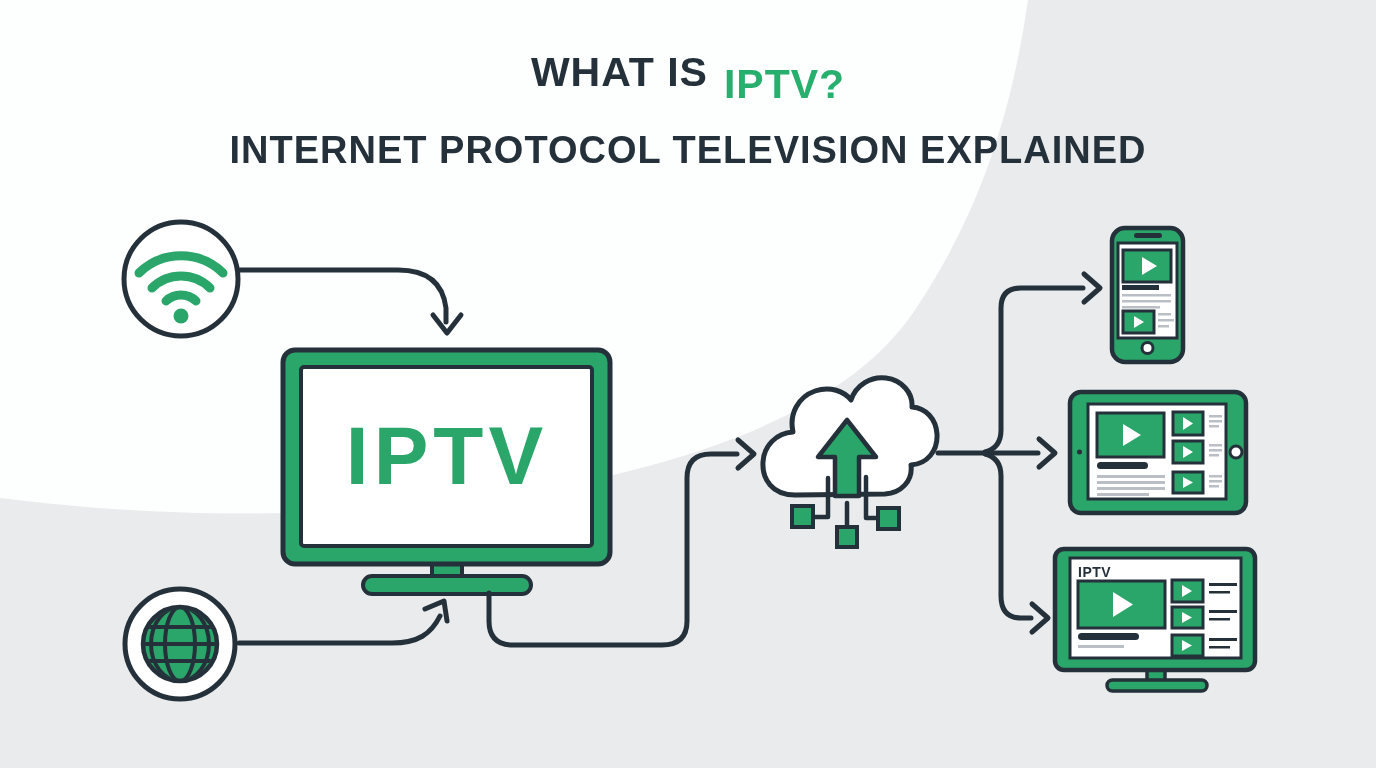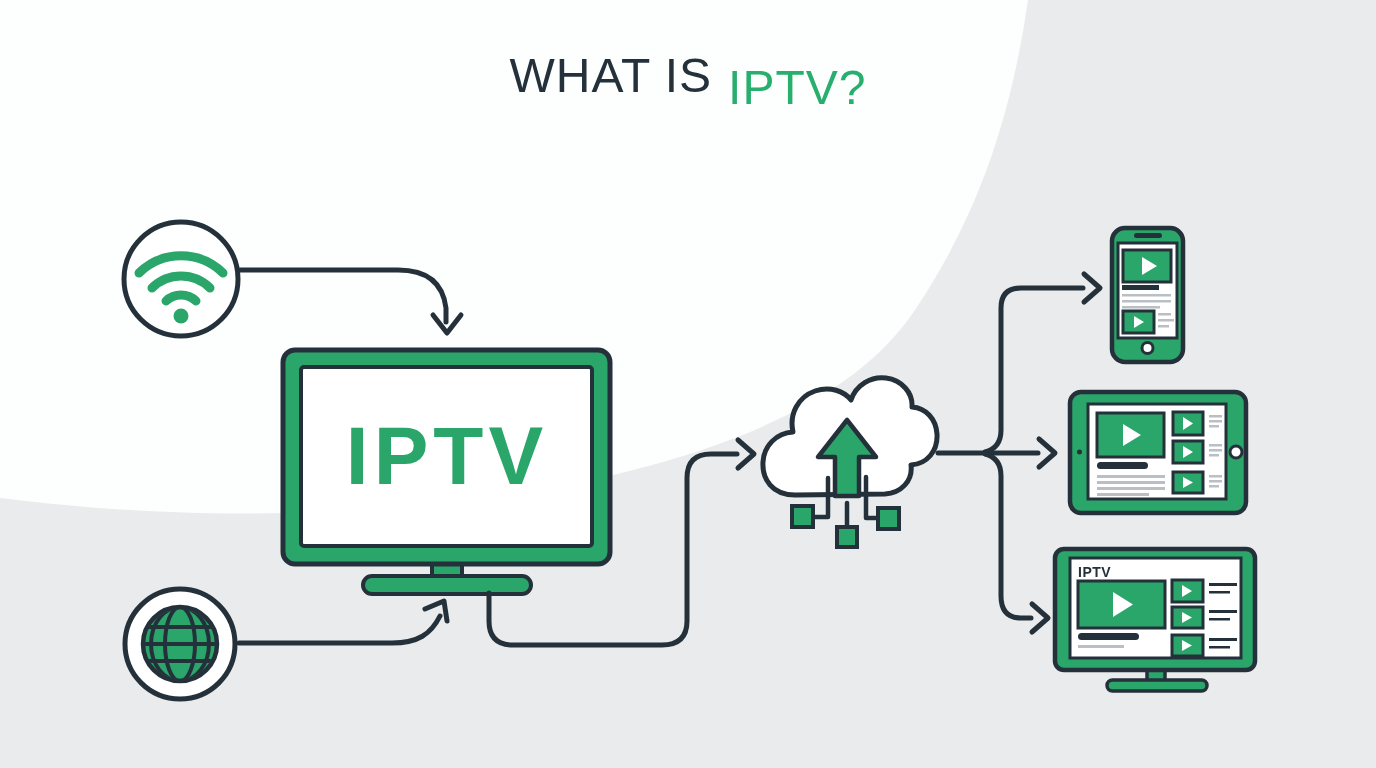--- a/index.html
+++ b/index.html
@@ -13,22 +13,22 @@
     background:#E9EBEC;
     overflow:hidden;
   }
   .diagram-svg{position:absolute;left:0;top:0;}
   .titlebar{
     position:absolute;
     left:50%;top:52px;
     transform:translateX(-50%);
     display:flex;gap:16px;
     white-space:nowrap;
-    font-weight:400;
-    font-size:48px;
+    font-weight:700;
+    font-size:41px;
     letter-spacing:1px;
     line-height:1;
   }
   .title-dark{color:#25313A;}
   .title-green{color:#27AF6E;margin-top:12px;}
   .subtitle{
     position:absolute;
     left:50%;top:131px;
     transform:translateX(-50%);
     white-space:nowrap;
@@ -220,14 +220,15 @@
         <rect x="1209" y="638" width="28" height="3" fill="#25313A"></rect>
           <rect x="1209" y="646" width="21" height="2.5" fill="#25313A"></rect>
       </g>
     </g>
   </svg>
 
   <div class="titlebar">
     <span class="title-dark">WHAT IS</span>
     <span class="title-green">IPTV?</span>
   </div>
+  <div class="subtitle">INTERNET PROTOCOL TELEVISION EXPLAINED</div>
 
 </div>
 
 </body></html>

